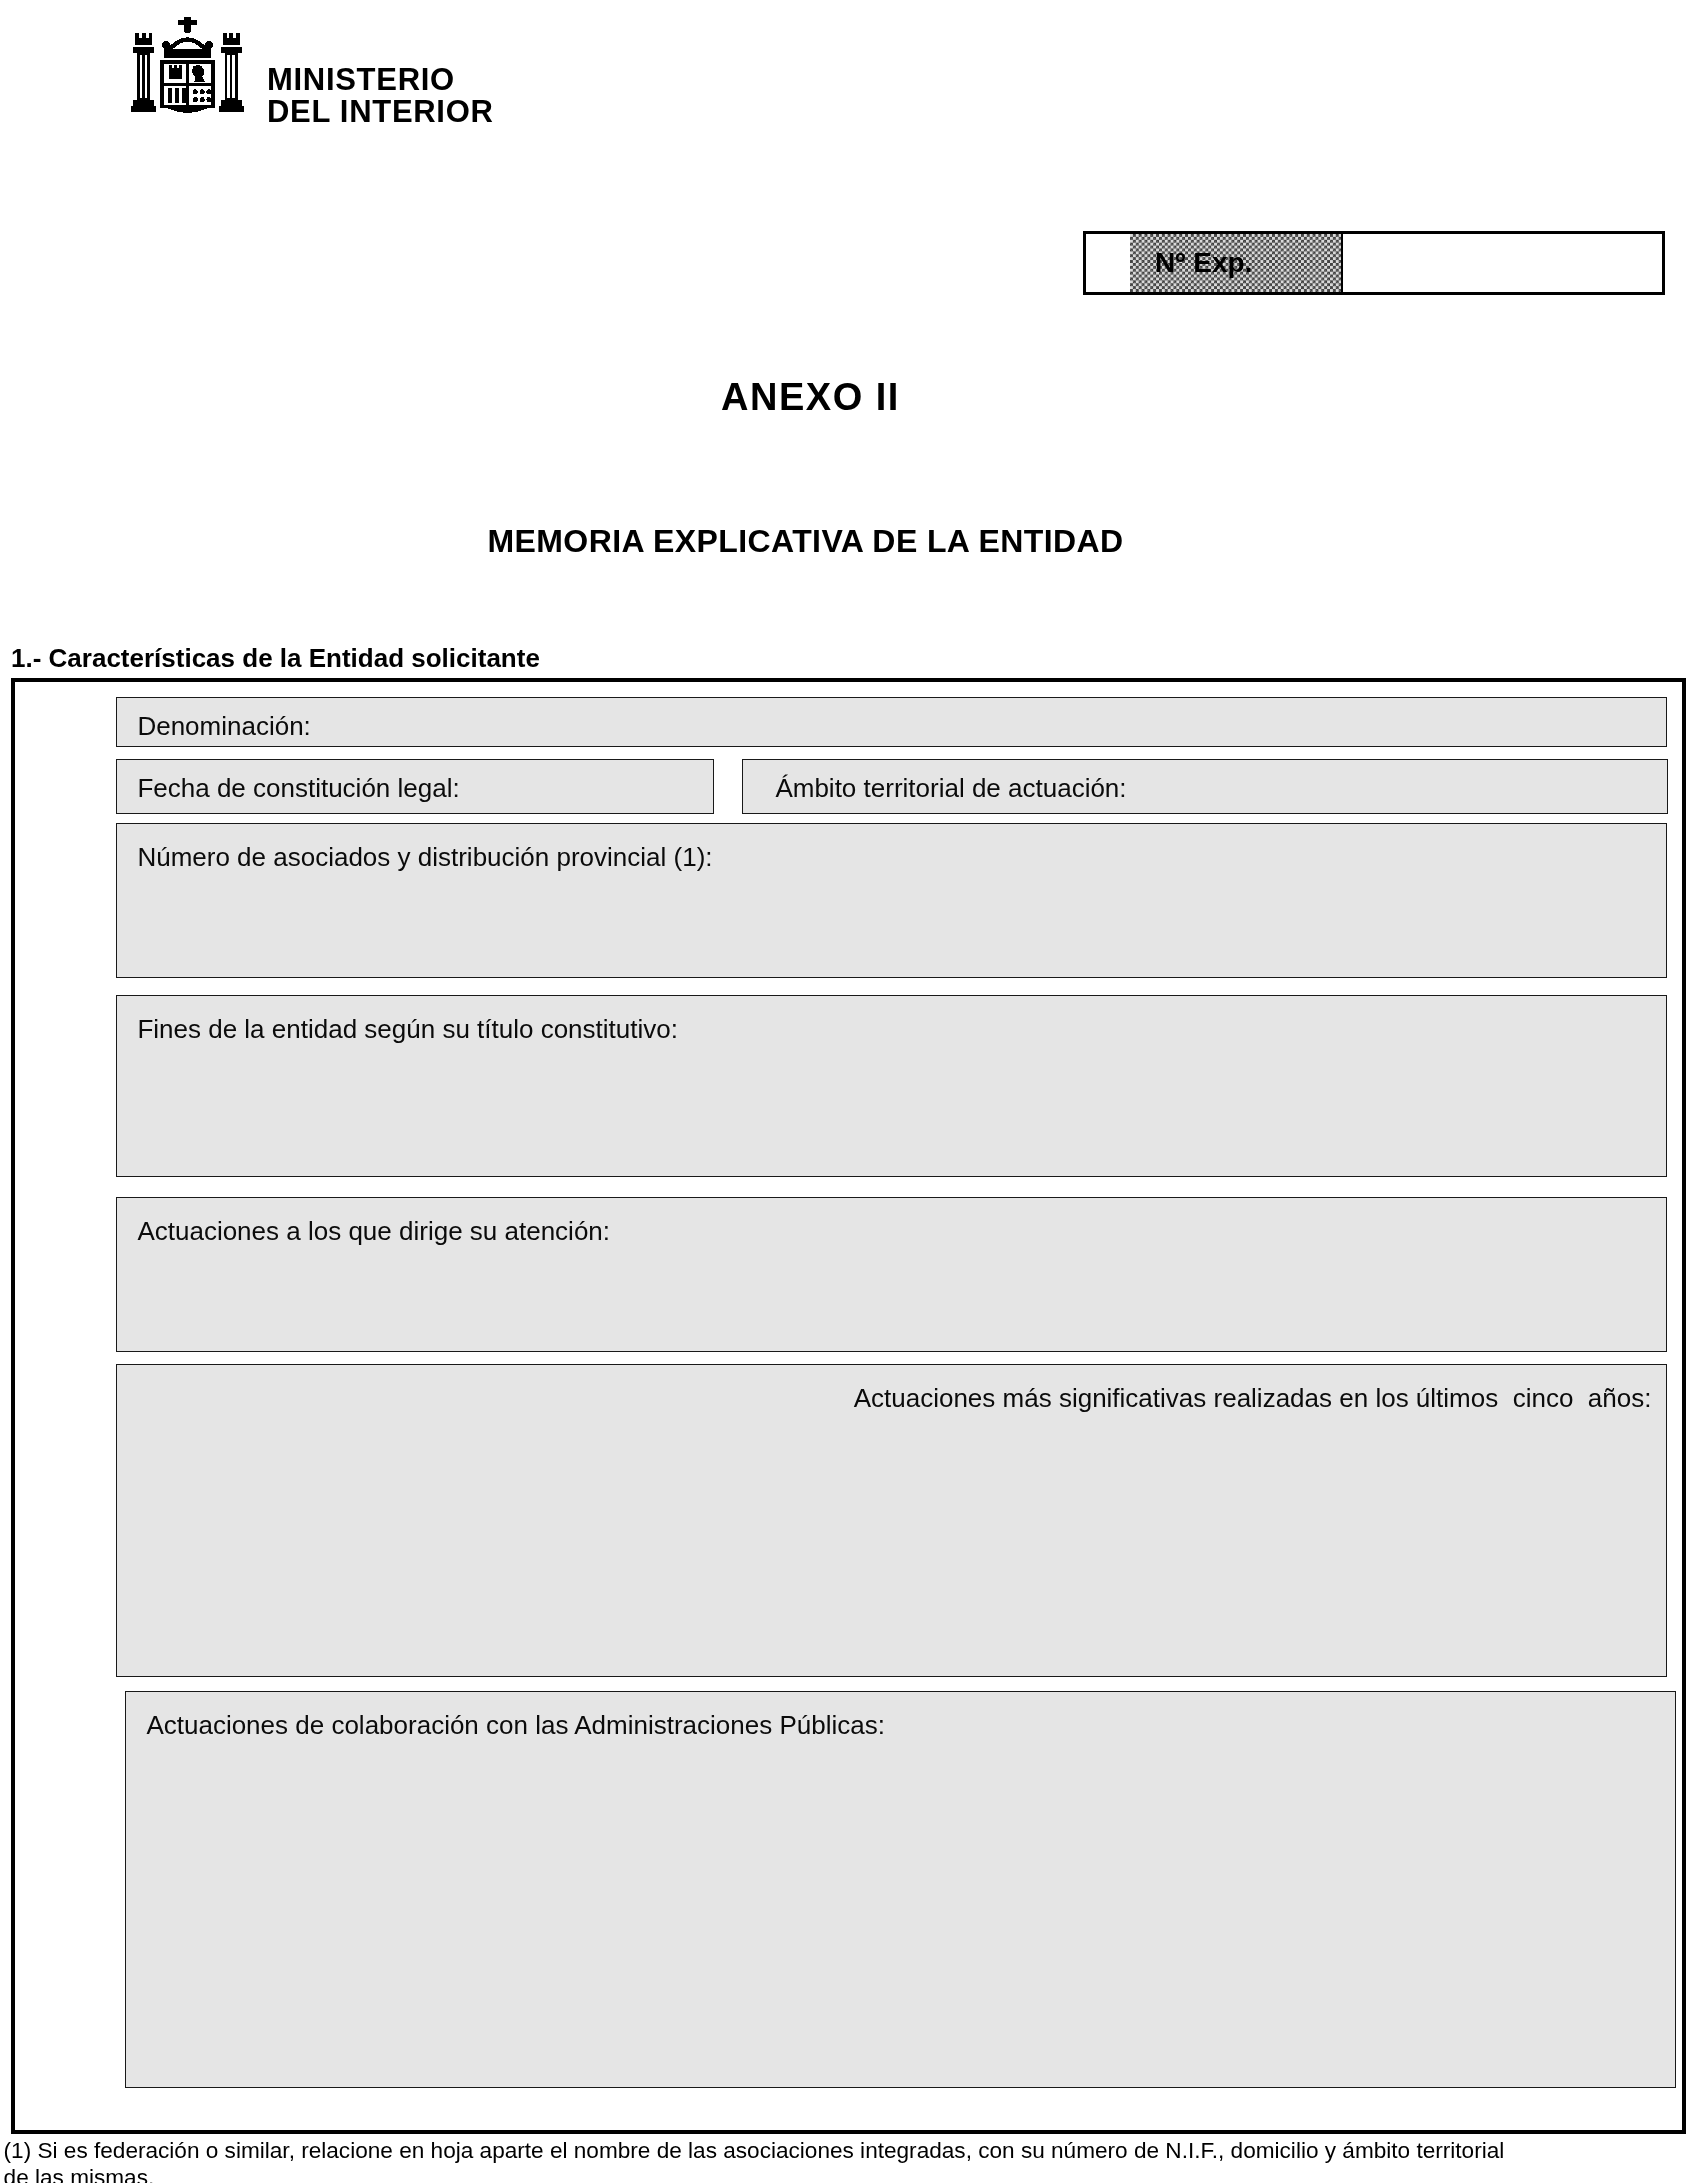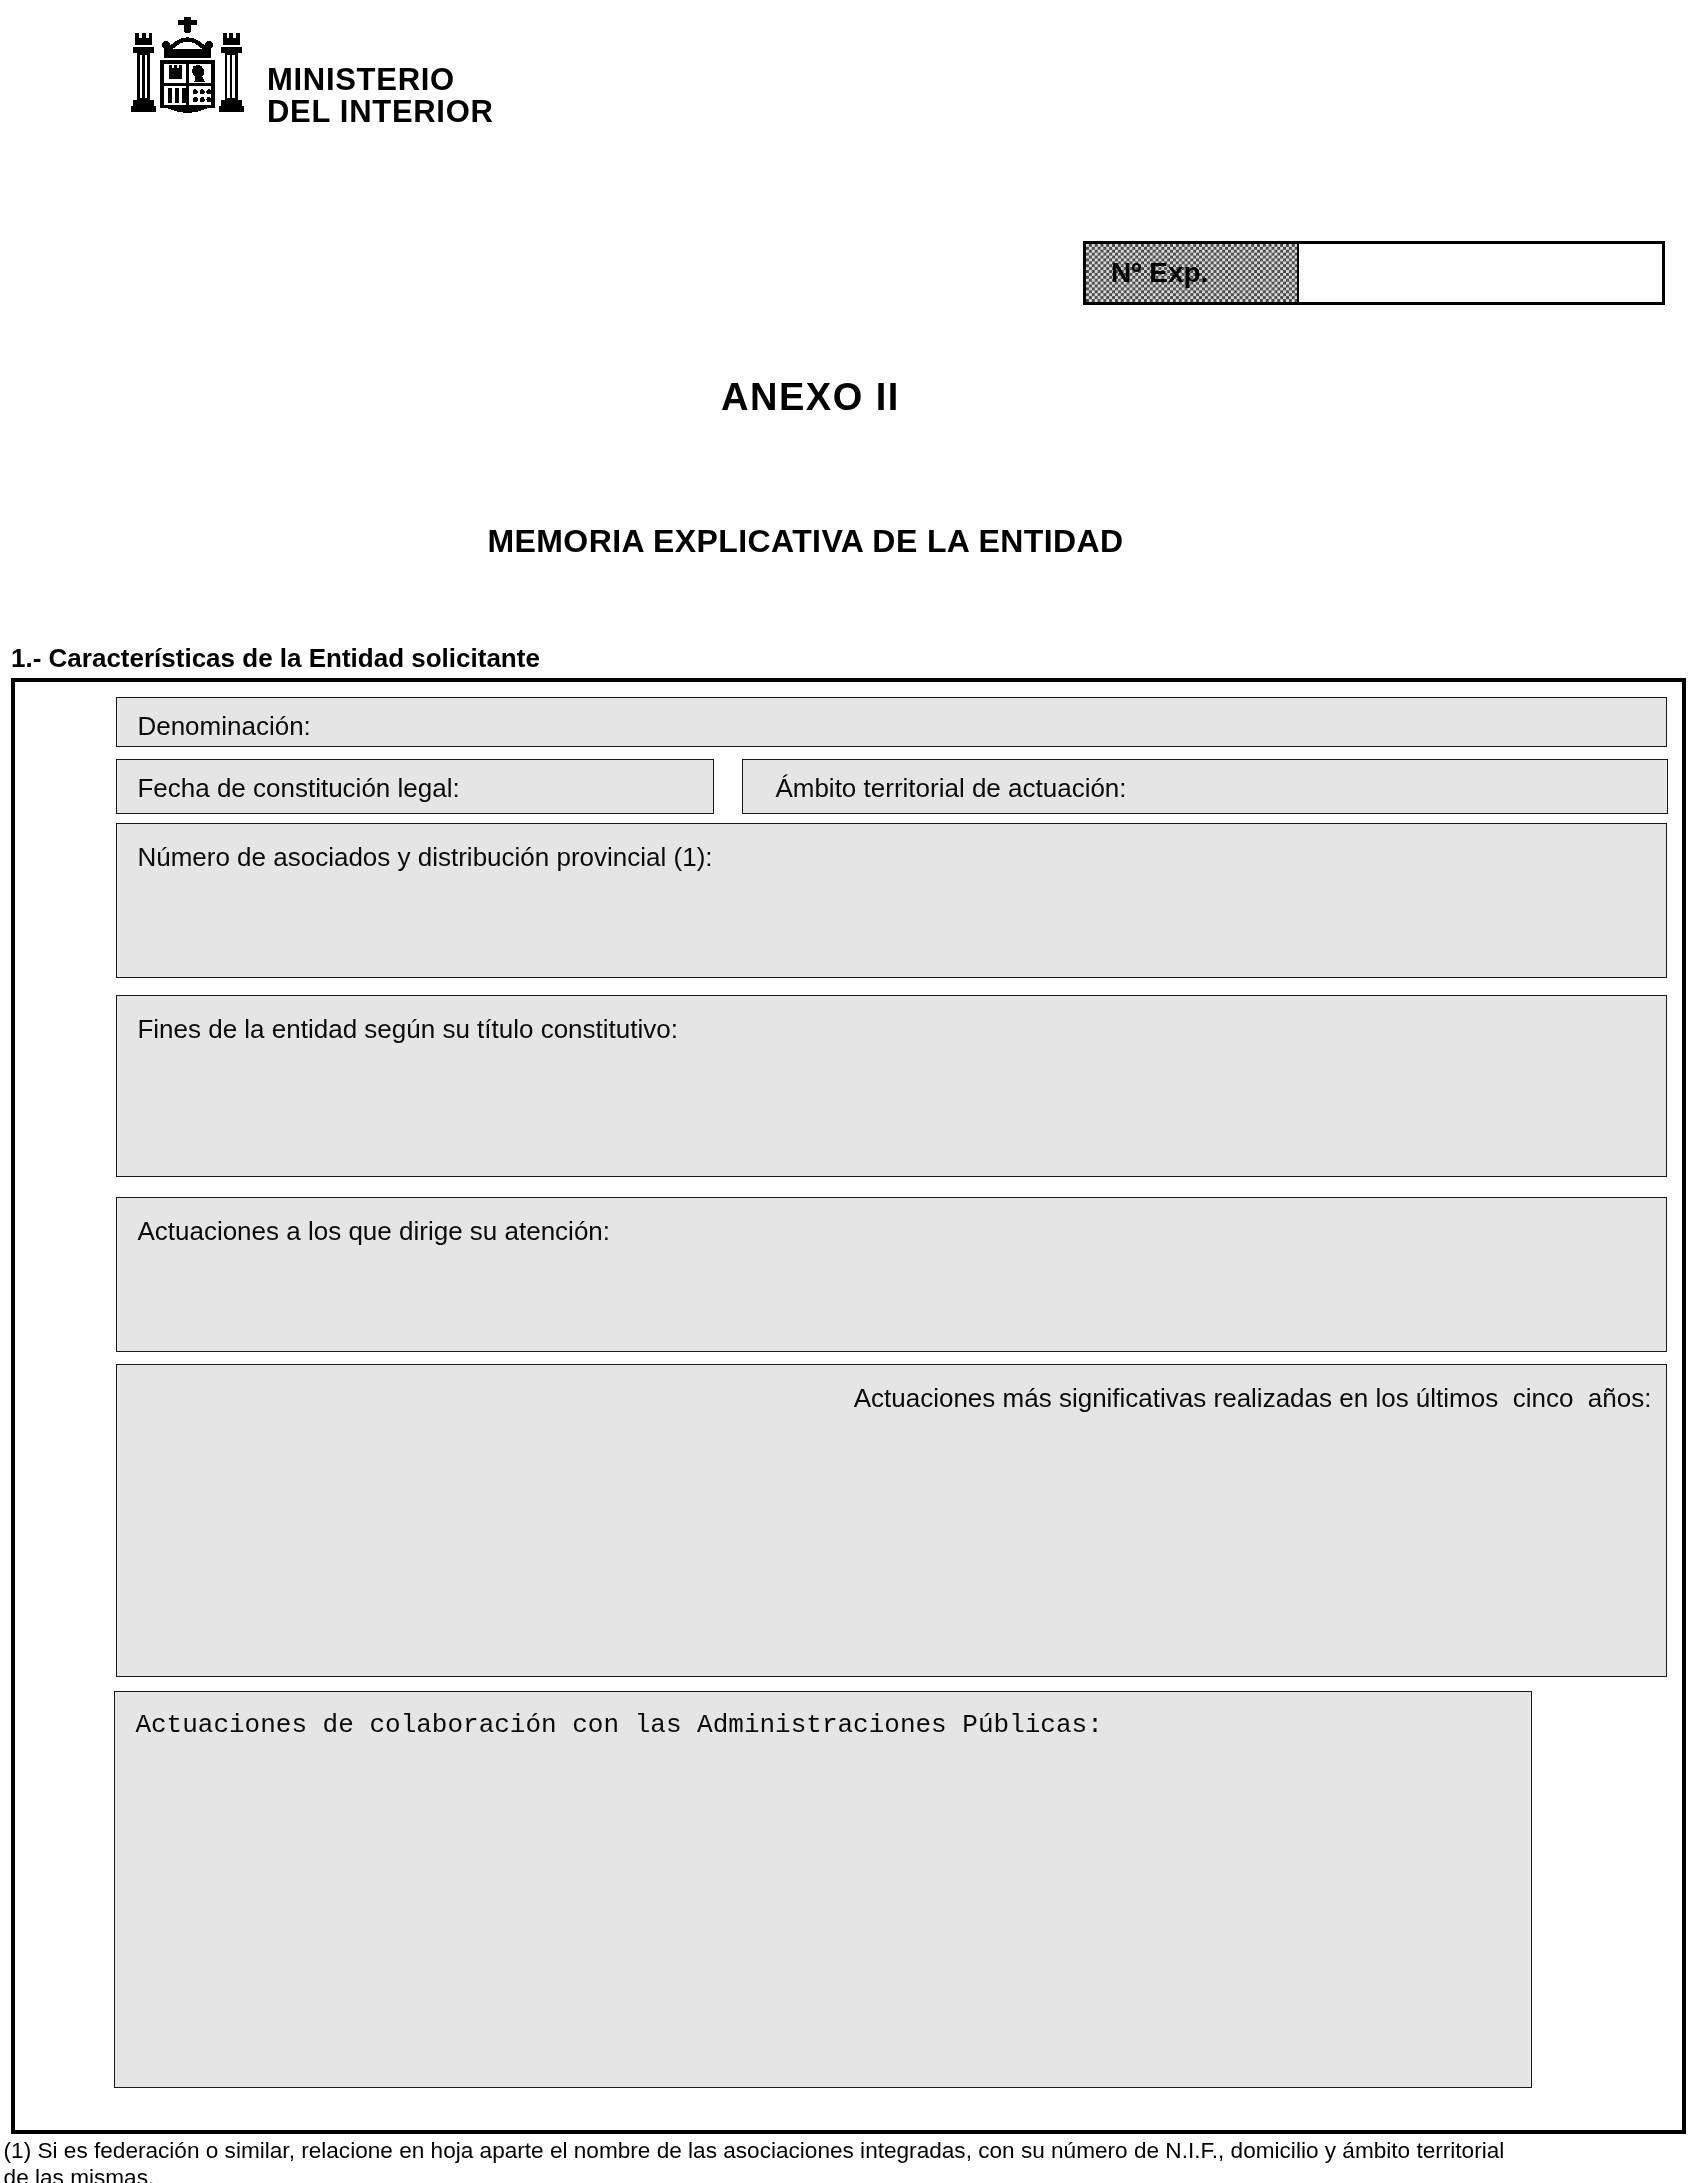--- a/index.html
+++ b/index.html
@@ -11,22 +11,22 @@
 
   
   .logo { position:absolute; left:129px; top:3.6px; width:117px; height:128px; }
   .ministry {
     position:absolute; left:267px; top:64px;
     font-size:31px; font-weight:700; letter-spacing:0.7px; line-height:32px; color:#000;
   }
 
   
   .exp-group {
-    position:absolute; left:1083px; top:241px; width:582px; height:64px;
-    display:flex; border:3.6px solid #000; box-sizing:border-box; background:#fff;
+    position:absolute; left:1083px; top:231px; width:582px; height:64px;
+    display:flex; border:3.6px solid #000; box-sizing:border-box; background:#fff;padding-left:44px;
   }
   .exp-label {
     width:213px; box-sizing:border-box; border-right:2.9px solid #000;
     display:flex; align-items:center; padding-left:25px;
     font-size:28px; font-weight:700; color:#000;
     background-color:#d9d9d9;
     background-image:
       linear-gradient(45deg,#3f3f3f 25%,transparent 25%,transparent 75%,#3f3f3f 75%),
       linear-gradient(45deg,#3f3f3f 25%,transparent 25%,transparent 75%,#3f3f3f 75%);
     background-size:5.8px 5.8px;
@@ -62,21 +62,21 @@
   }
   .fbox.short .flabel { padding-top:13px; }
 
   .f1  { left:101px; top:15.3px;   width:1551px; height:50px;  }
   .f2a { left:101px; top:77px;  width:598px;  height:55px;  }
   .f2b { left:727px; top:77px;  width:926px; height:55px;padding-left:12px;  }
   .f3  { left:101px; top:141px;  width:1551px; height:155px; }
   .f4  { left:101px; top:313px;  width:1551px; height:182px; }
   .f5  { left:101px; top:515px;  width:1551px; height:155px; }
   .f6  { left:101px; top:682px;  width:1551px; height:313px;text-align:right; }
-  .f7  { left:99px; top:1009px; width:1418px; height:397px;font-family:Liberation Mono, monospace; }
+  .f7  { left:110px; top:1009px; width:1551px; height:397px; }
 
   
   .footnote {
     position:absolute; left:3.6px; top:2137px; width:1684px;
     font-size:22.6px; line-height:27px; color:#000;
   }
 </style>
 </head>
 <body>
 

